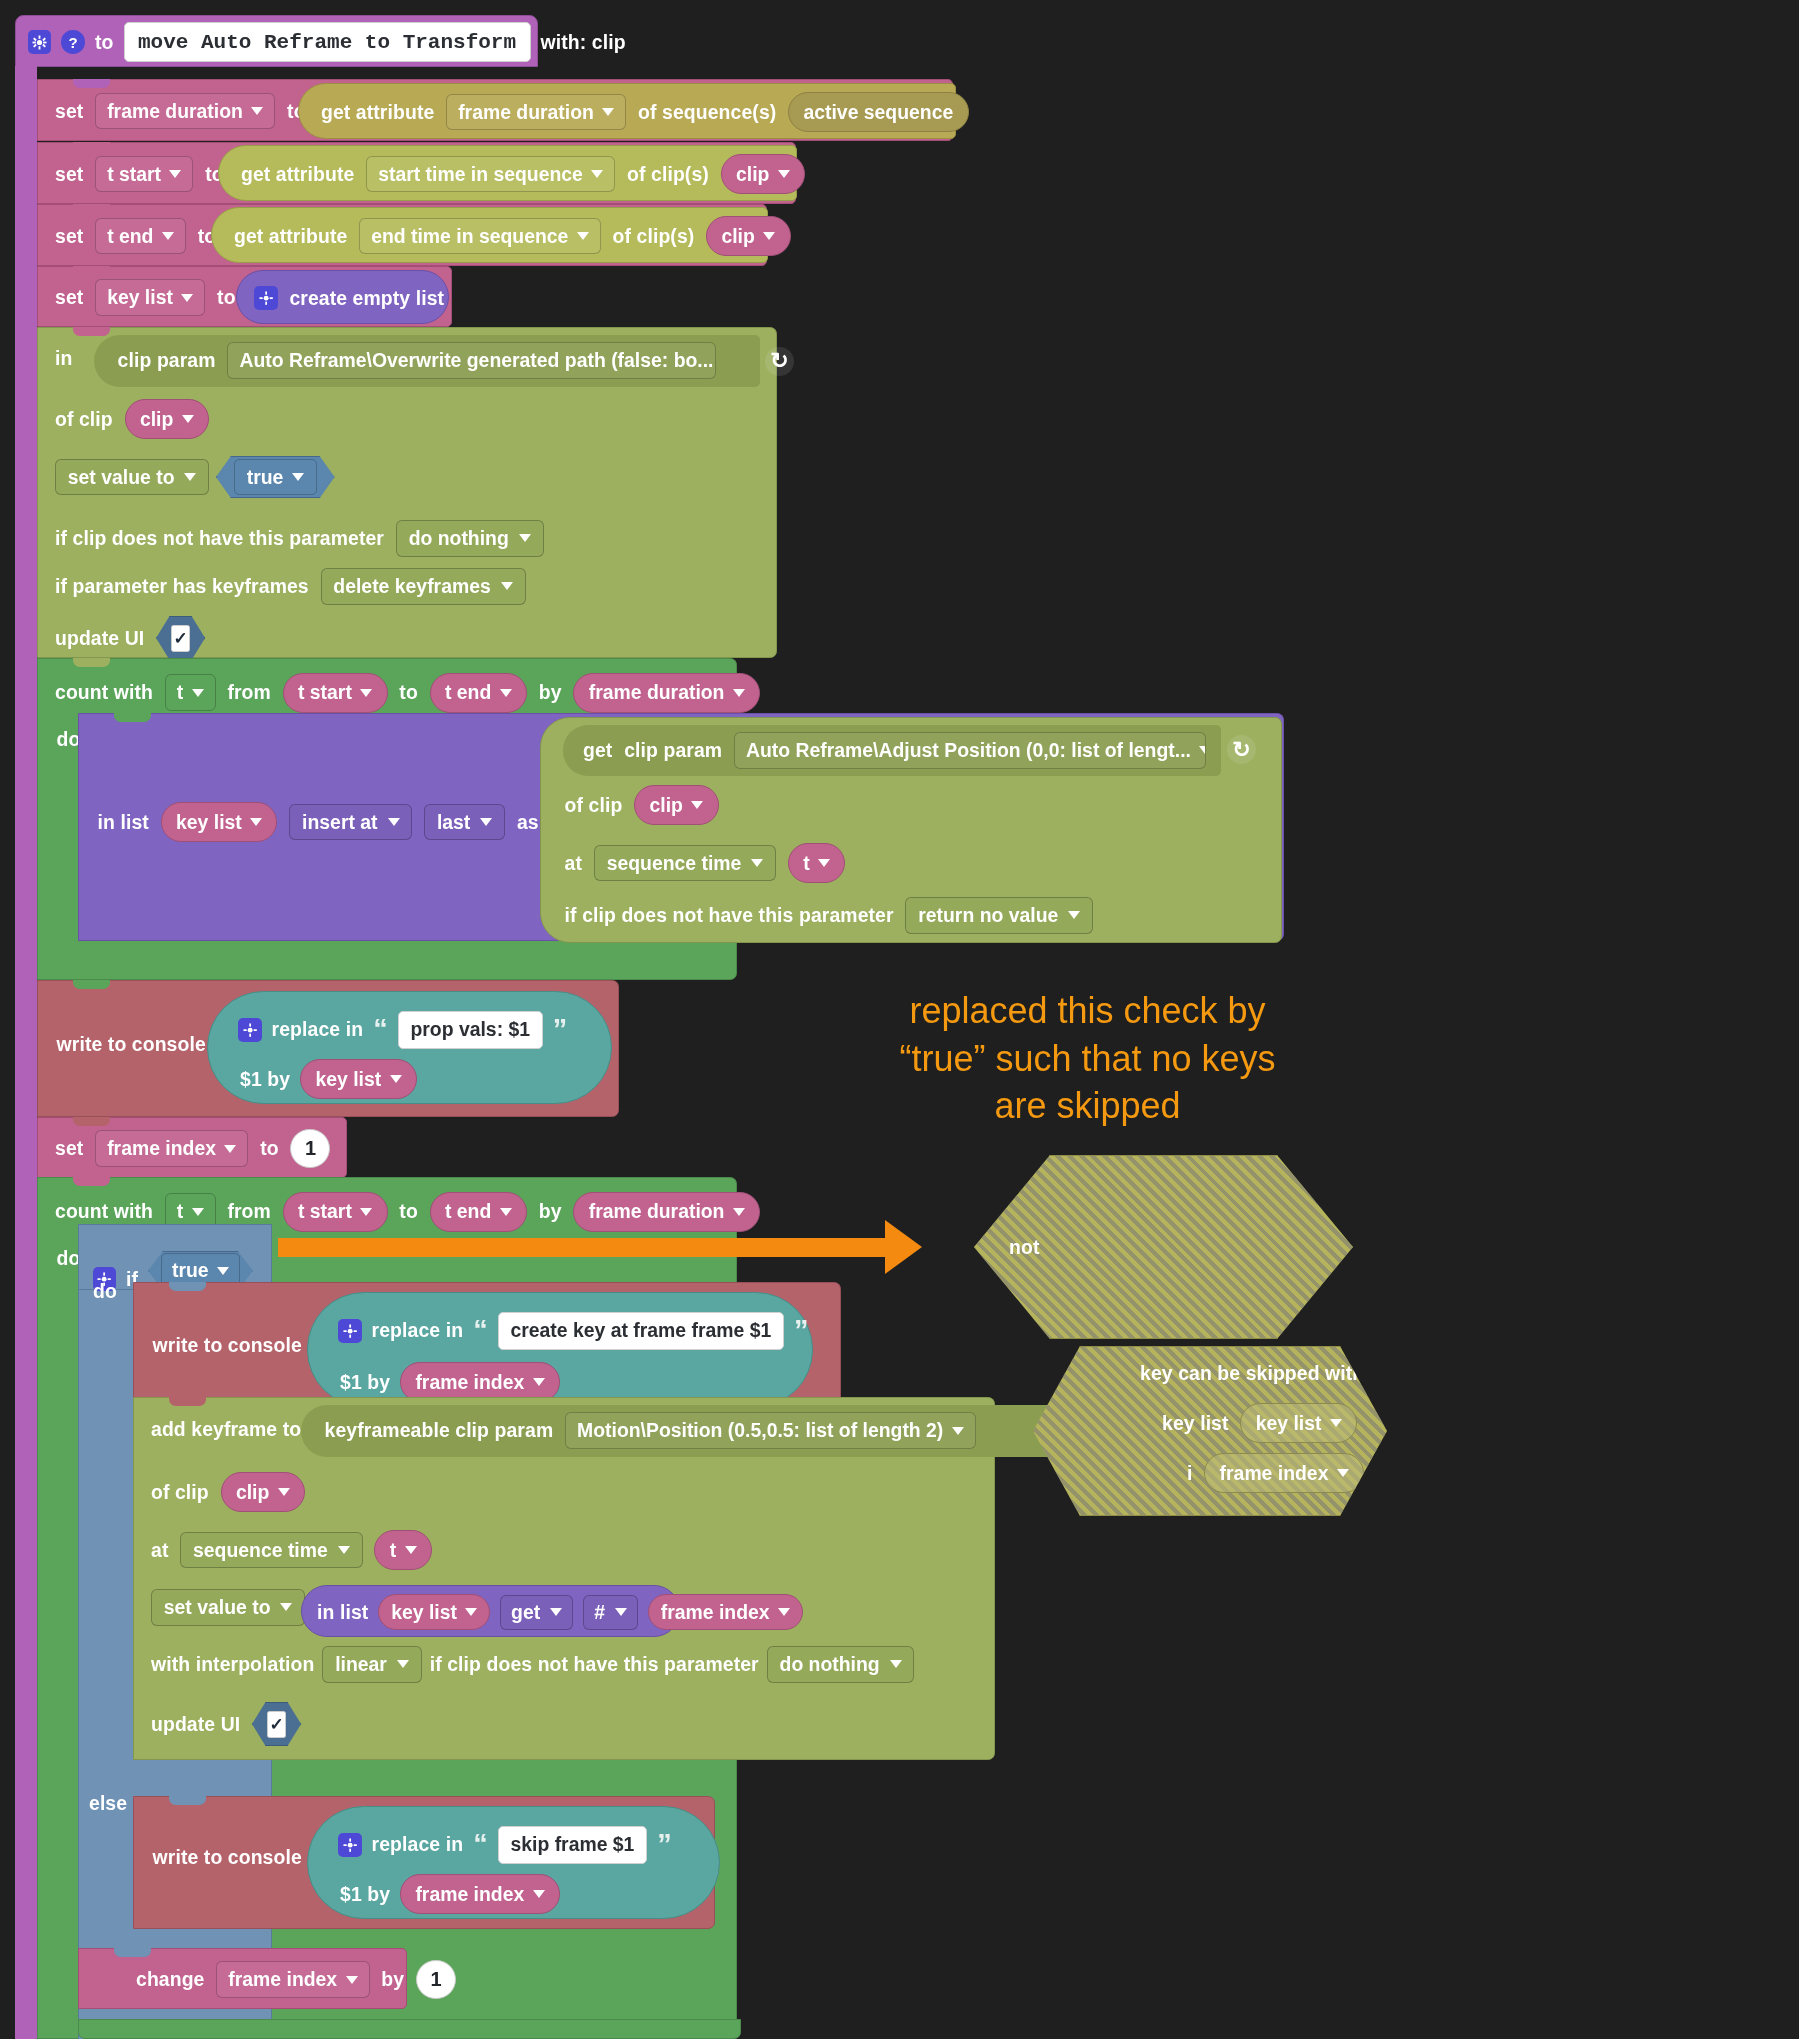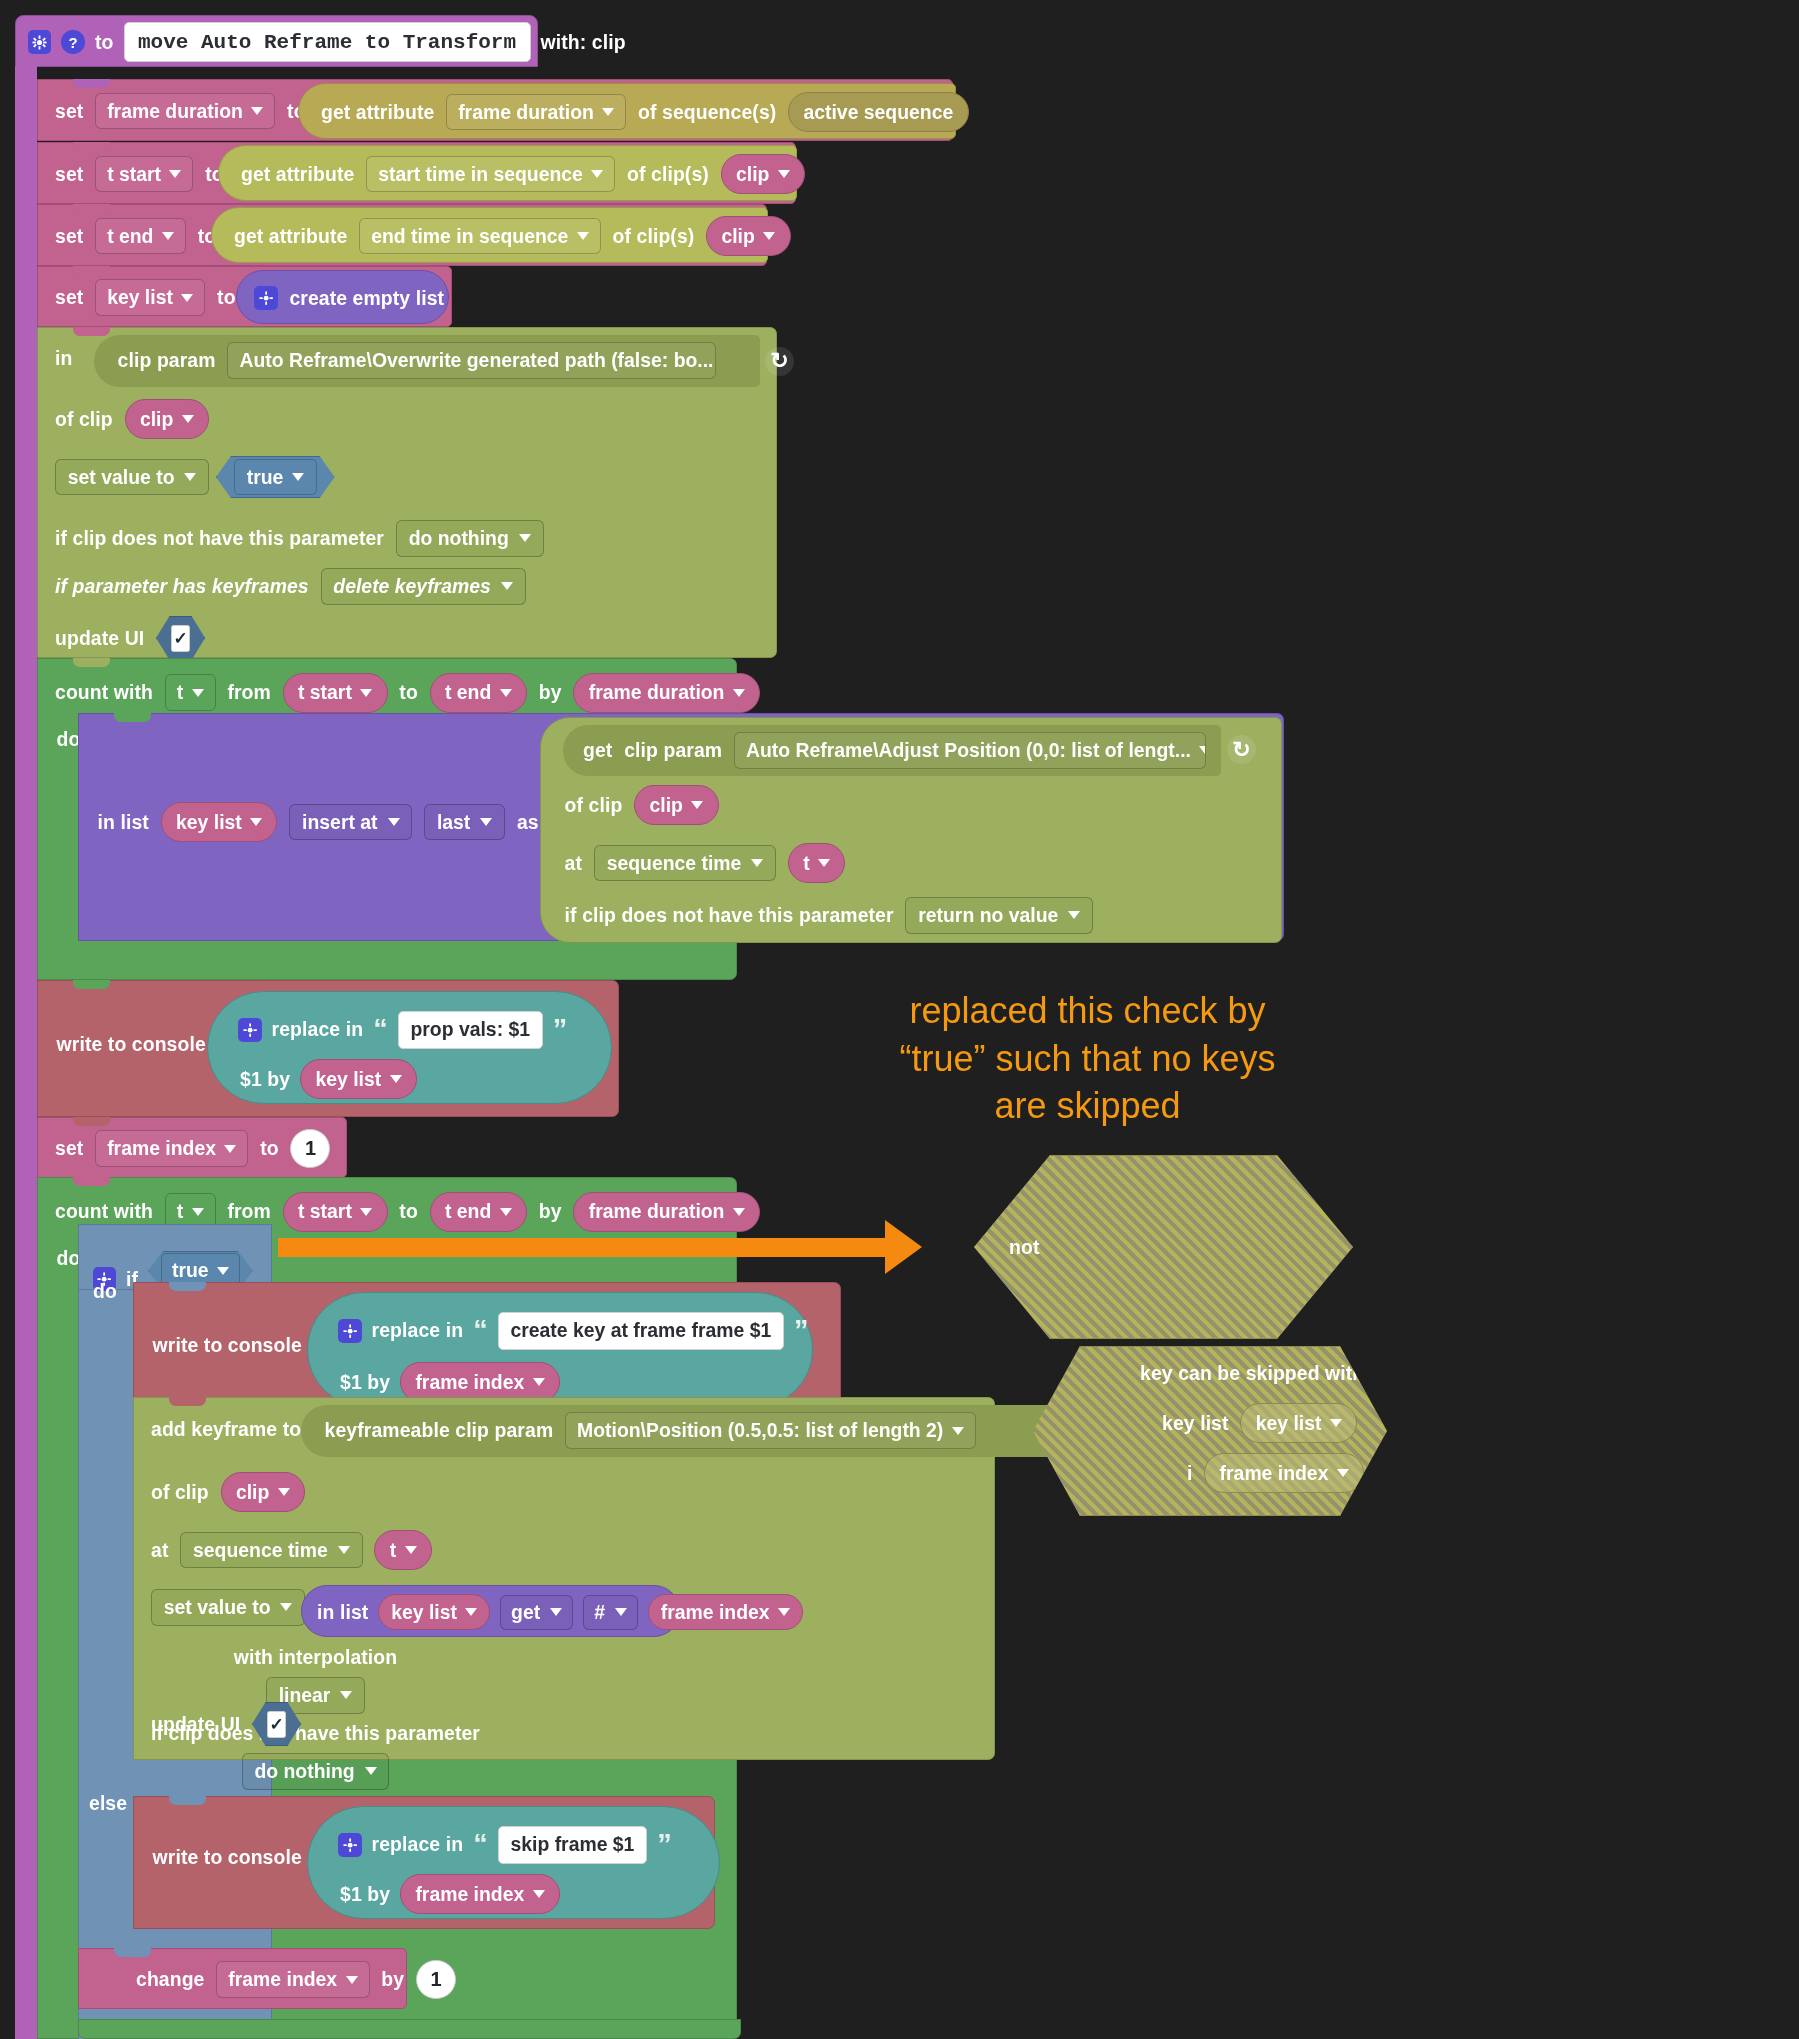--- a/index.html
+++ b/index.html
@@ -370,21 +370,21 @@
     </div>
 
     <div class="row" style="position:absolute; left:17px; top:192px; gap:11.8px;">
       <span class="lbl">if clip does not have this parameter</span>
       <span class="field-inset">
         <span>do nothing</span>
         <i class="caret"></i>
       </span>
     </div>
 
-    <div class="row" style="position:absolute; left:17px; top:240px; gap:11.8px;font-style:italic;">
+    <div class="row" style="position:absolute; left:17px; top:240px; gap:11.8px;">
       <span class="lbl">if parameter has keyframes</span>
       <span class="field-inset">
         <span>delete keyframes</span>
         <i class="caret"></i>
       </span>
     </div>
 
     <div class="row" style="position:absolute; left:17px; top:288px; gap:11.8px;">
       <span class="lbl">update UI</span>
       <span class="hexchk">
@@ -671,21 +671,21 @@
           <span>#</span>
           <i class="caret"></i>
         </span>
         <span class="pill" style="padding:5.9px 11.8px;">
           <span>frame index</span>
           <i class="caret"></i>
         </span>
       </div>
     </div>
 
-    <div class="row" style="position:absolute; left:17px; top:248px; gap:8px;flex-direction:column;">
+    <div class="row" style="position:absolute; left:17px; top:248px; gap:8px;">
       <span class="lbl">with interpolation</span>
       <span class="field-inset">
         <span>linear</span>
         <i class="caret"></i>
       </span>
       <span class="lbl">if clip does not have this parameter</span>
       <span class="field-inset">
         <span>do nothing</span>
         <i class="caret"></i>
       </span>

